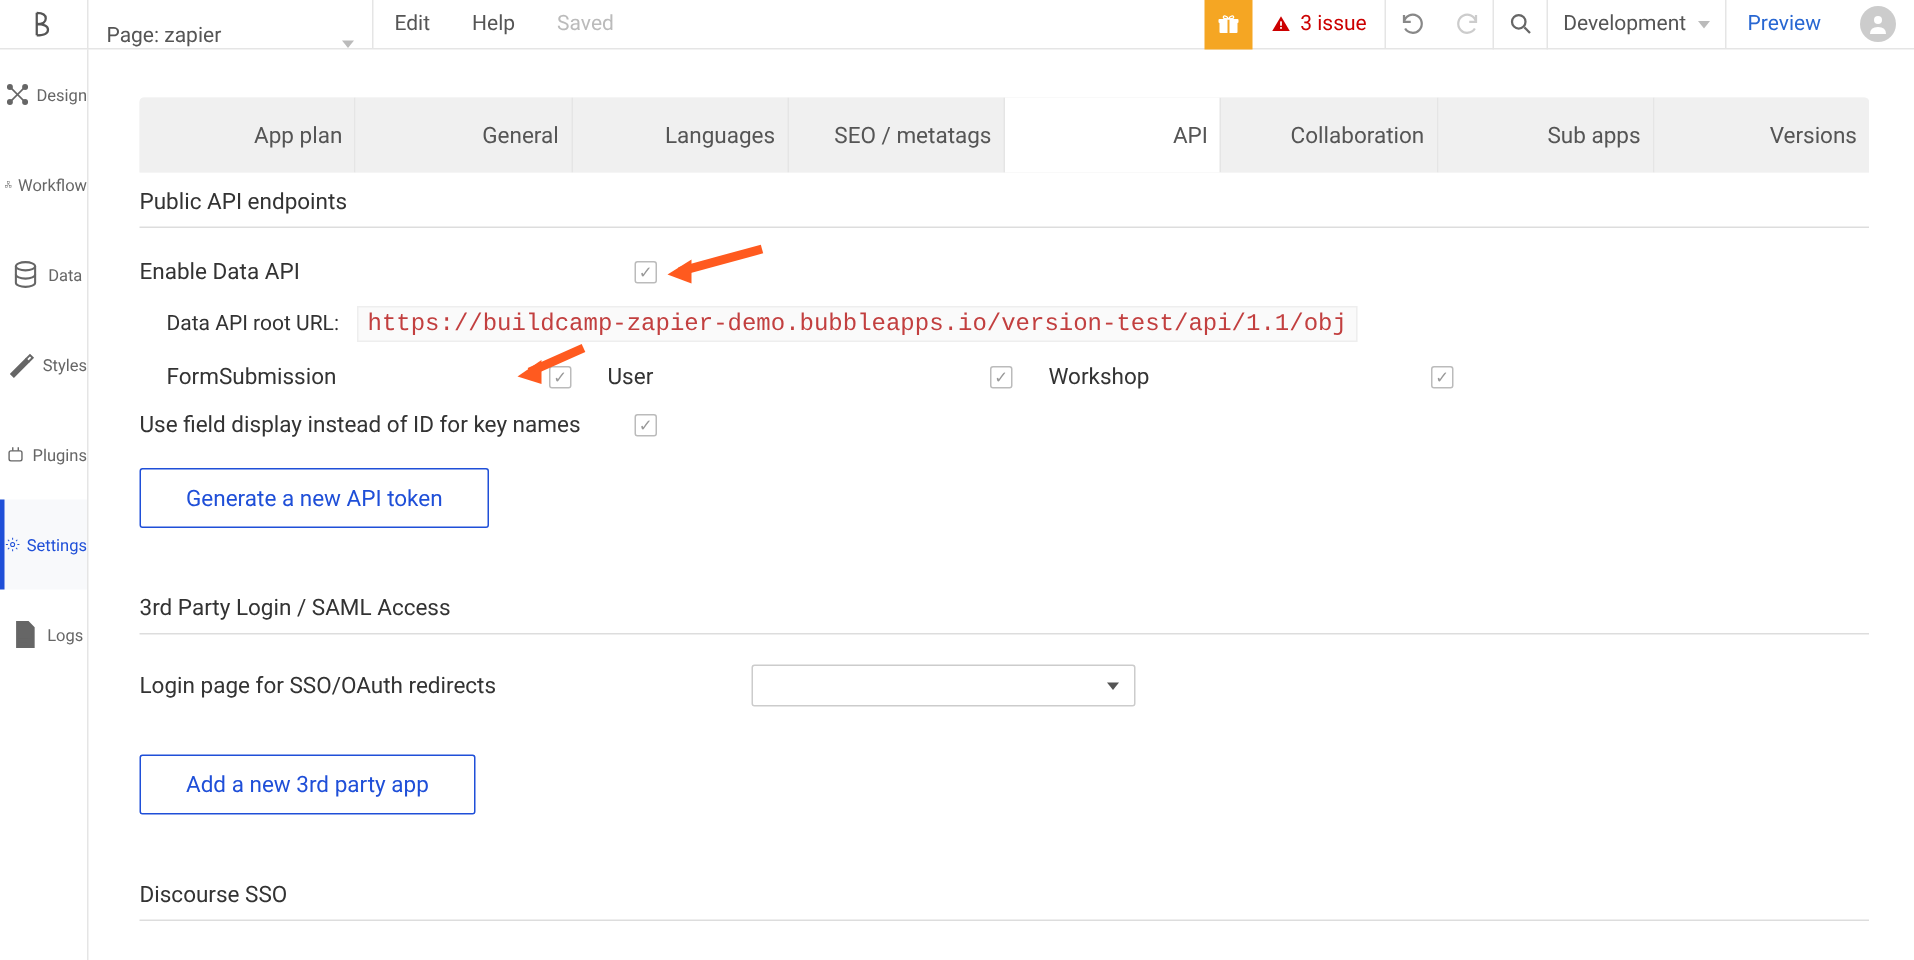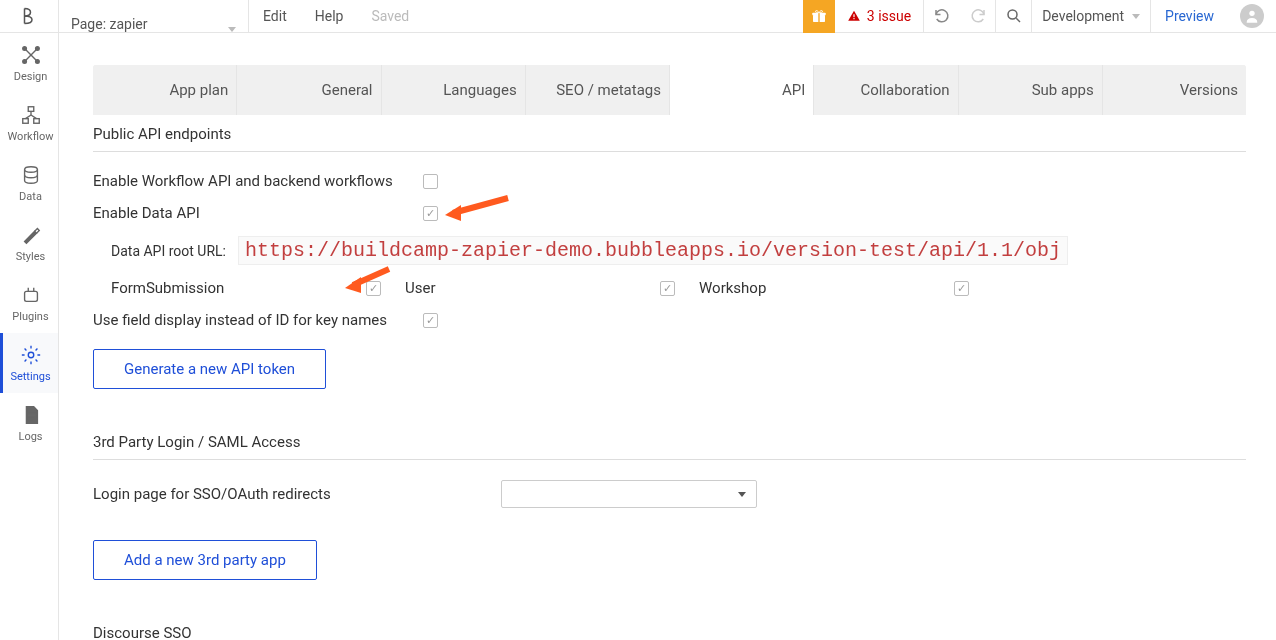--- a/index.html
+++ b/index.html
@@ -113,21 +113,21 @@
     top: 33px;
     width: 59px;
     bottom: 0;
     border-right: 1px solid #e5e5e5;
     display: flex;
     flex-direction: column;
   }
   .side-item {
     height: 60px;
     display: flex;
-    flex-direction: column;
+    flex-direction: row;
     align-items: center;
     justify-content: center;
     gap: 4px;
     color: #666;
     cursor: pointer;
     font-size: 11px;
     border-left: 3px solid transparent;
   }
   .side-item.active {
     color: #1f4fd8;
@@ -208,21 +208,21 @@
     margin-bottom: 14px;
     padding-left: 18px;
   }
   .url-box {
     font-family: "Courier New", monospace;
     color: #c23f3f;
     background: #fafafa;
     border: 1px solid #eee;
     padding: 2px 6px;
     margin-left: 12px;
-    font-size: 20px;
+    font-size: 16px;
   }
 
   .types-row {
     display: flex;
     align-items: flex-start;
     margin-bottom: 14px;
     padding-left: 18px;
   }
   .type-item {
     display: flex; align-items: center;
@@ -406,24 +406,20 @@
     <div class="tab">SEO / metatags</div>
     <div class="tab active">API</div>
     <div class="tab">Collaboration</div>
     <div class="tab">Sub apps</div>
     <div class="tab">Versions</div>
   </div>
 
   <div class="section section-block">
     <div class="section-title">Public API endpoints</div>
 
-    <div class="setting-row">
-      <div class="setting-label">Enable Workflow API and backend workflows</div>
-      <div class="checkbox"></div>
-    </div>
 
     <div class="setting-row" style="position:relative;">
       <div class="setting-label">Enable Data API</div>
       <div class="checkbox checked"></div>
       <svg class="arrow" style="left:350px; top:-11px;" viewBox="0 0 70 30">
         <path d="M65 5 L10 20" stroke="#ff5a1f" stroke-width="6" fill="none"></path>
         <path d="M2 22 L18 12 L18 28 Z" fill="#ff5a1f"></path>
       </svg>
     </div>
 

